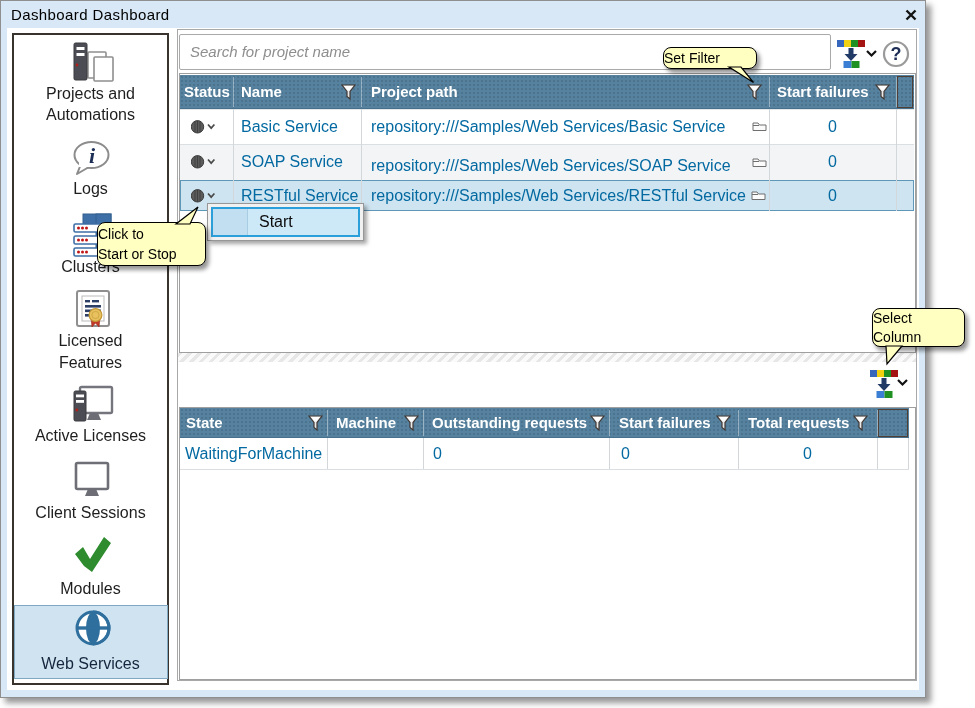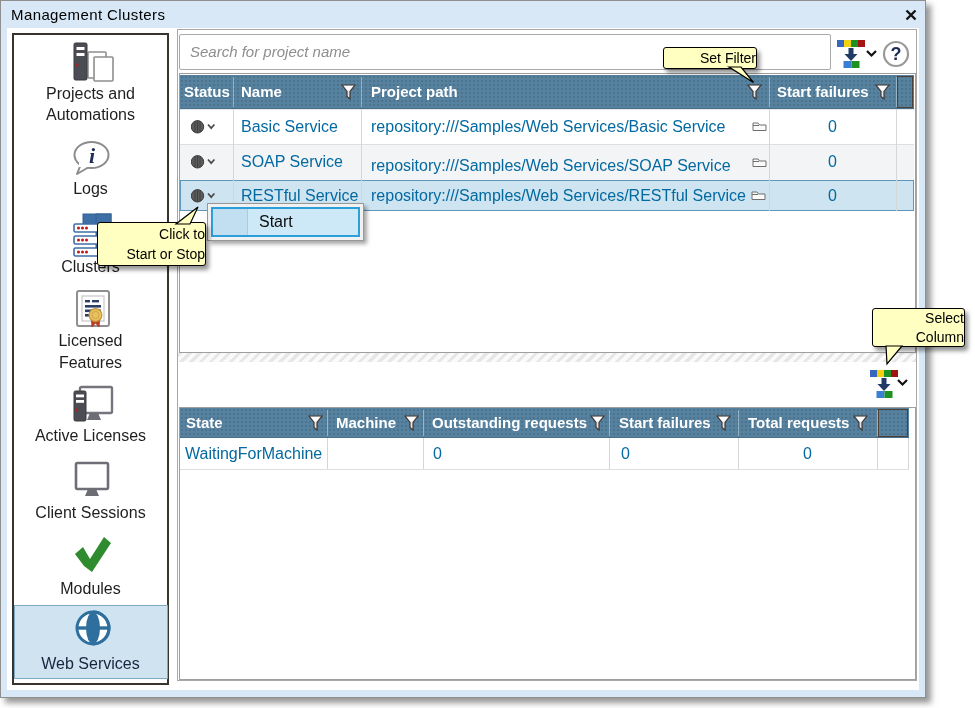--- a/index.html
+++ b/index.html
@@ -1,31 +1,31 @@
 <!DOCTYPE html>
 <html><head>
 <meta charset="utf-8">
 <style>
 *{margin:0;padding:0;box-sizing:border-box}
 html,body{width:975px;height:708px;background:#fff;overflow:hidden;font-family:"Liberation Sans",sans-serif}
 body{position:relative}
 .a{position:absolute}
 .lbl{position:absolute;left:14px;width:153px;text-align:center;font-size:16px;color:#1e1e1e;line-height:17px;white-space:nowrap}
-.callout{position:absolute;background:#ffffc1;border:1px solid #000;border-radius:3px;box-shadow:3px 4px 4px rgba(0,0,0,.42);font-size:14px;line-height:20px;text-align:right;color:#000;z-index:40}
+.callout{position:absolute;background:#ffffc1;border:1px solid #000;border-radius:8px;box-shadow:3px 4px 4px rgba(0,0,0,.42);font-size:14px;line-height:20px;text-align:left;color:#000;z-index:40}
 .hsep{position:absolute;width:1px;background:rgba(255,255,255,.4)}
 .csep{position:absolute;width:1px;background:#d4d7d9}
 .rsep{position:absolute;height:1px;background:#dcdfe1}
 .hdr{position:absolute;color:#fff;font-weight:bold;font-size:15px;white-space:nowrap}
 .cell{position:absolute;font-size:16px;color:#0369a1;white-space:nowrap}
 </style>
 </head>
 <body>
 
 <div class="a" style="left:0;top:0;width:926px;height:698px;background:#d8e8f6;border:1px solid #8f8f8f;box-shadow:5px 5px 6px rgba(80,80,80,.6)"></div>
-<div class="a" style="left:11px;top:6px;font-size:15px;color:#000;letter-spacing:.4px">Management Clusters</div>
+<div class="a" style="left:11px;top:6px;font-size:15px;color:#000;letter-spacing:.4px">Dashboard Dashboard</div>
 <svg class="a" style="left:905px;top:9px" width="12" height="12" viewBox="0 0 12 12">
     <path d="M1.5,1.5 L10.5,10.5 M10.5,1.5 L1.5,10.5" stroke="#141414" stroke-width="2.4"></path>
   </svg>
 
 <div class="a" style="left:7px;top:28px;width:912px;height:662px;background:#fff"></div>
 
 <div class="a" style="left:12px;top:33px;width:157px;height:652px;background:#fff;border:2px solid #39332e"></div>
 
 <svg class="a" style="left:72px;top:42px" width="42" height="40" viewBox="0 0 42 40">
   <rect x="16" y="10" width="18" height="26" rx="1" fill="#fff" stroke="#8f8f8f" stroke-width="1.6"></rect>

